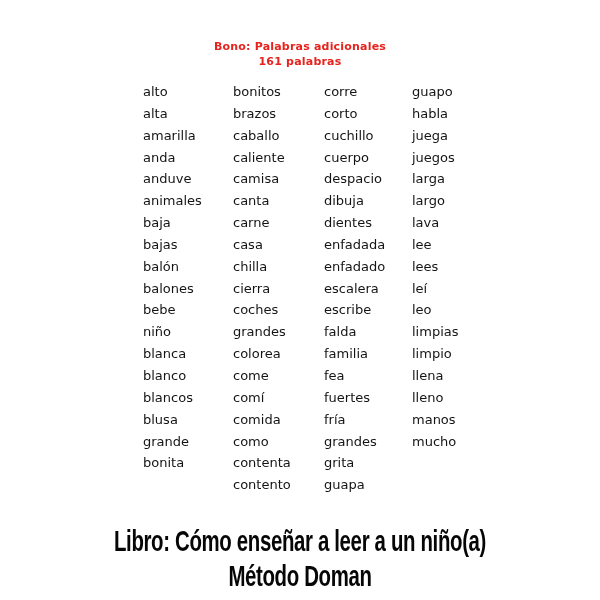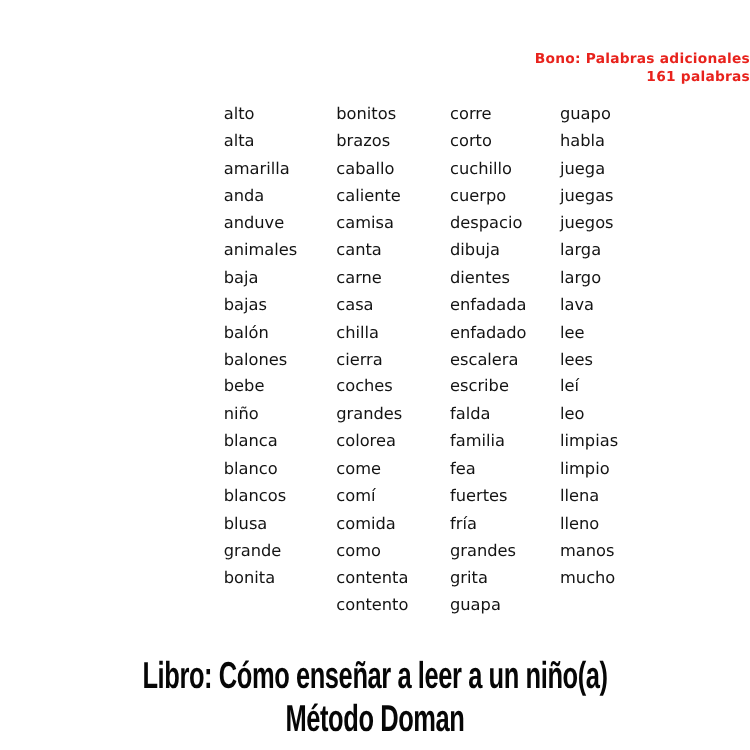--- a/index.html
+++ b/index.html
@@ -27,21 +27,20 @@
     color: #e8221c; 
     letter-spacing: 0.2px;
   }
   .word-grid {
     position: absolute;
     top: 81px;
     left: 143px;
     right: 0;
     display: flex;
     align-items: flex-start;
-    margin-left: 36px;
   }
   .word-col { text-align: left; }
   .word-col-1 { width: 90px; }
   .word-col-2 { width: 91px; }
   .word-col-3 { width: 88px; }
   .word-col-4 { width: auto; }
   .word {
     font-size: 13px;
     line-height: 21.85px;
     color: #141414;
@@ -62,21 +61,21 @@
     transform: scaleX(0.68);
     transform-origin: 300px 0;
     white-space: nowrap;
   }
 </style>
 </head>
 <body>
 
 <div class="page">
 
-  <div class="header" style="color: rgb(232, 34, 28); text-align: right;">
+  <div class="header" style="color: rgb(232, 34, 28);">
     <div>Bono: Palabras adicionales</div>
     <div>161 palabras</div>
   </div>
 
   <div class="word-grid">
     <div class="word-col word-col-1">
         <div class="word">alto</div>
         <div class="word">alta</div>
         <div class="word">amarilla</div>
         <div class="word">anda</div>
@@ -134,21 +133,20 @@
         <div class="word">fuertes</div>
         <div class="word">fría</div>
         <div class="word">grandes</div>
         <div class="word">grita</div>
         <div class="word">guapa</div>
       </div>
     <div class="word-col word-col-4">
         <div class="word">guapo</div>
         <div class="word">habla</div>
         <div class="word">juega</div>
-        <div class="word">juegas</div>
         <div class="word">juegos</div>
         <div class="word">larga</div>
         <div class="word">largo</div>
         <div class="word">lava</div>
         <div class="word">lee</div>
         <div class="word">lees</div>
         <div class="word">leí</div>
         <div class="word">leo</div>
         <div class="word">limpias</div>
         <div class="word">limpio</div>

